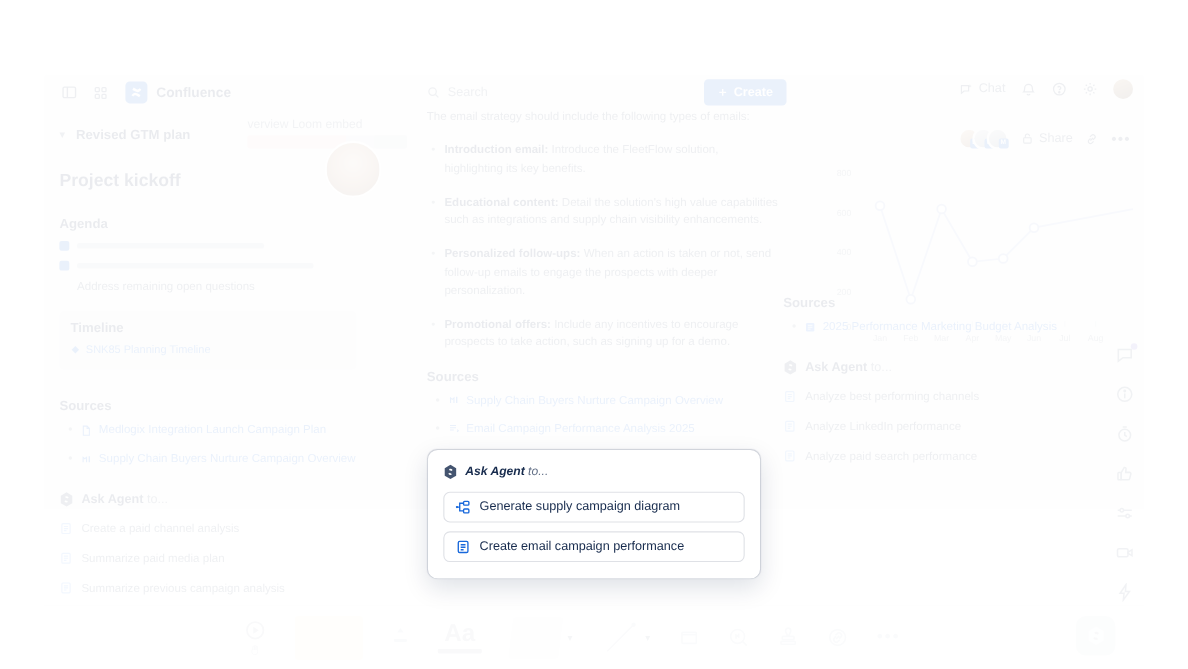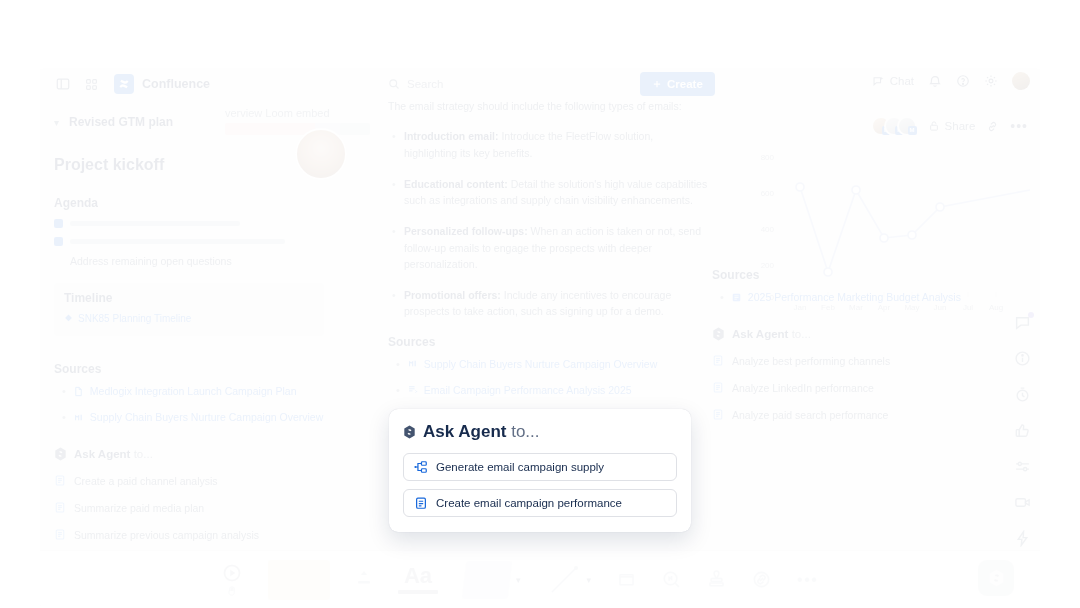--- a/index.html
+++ b/index.html
@@ -246,21 +246,21 @@
     width: 302px;
     background: #ffffff;
     border-radius: 9px;
     box-shadow: 0 8px 22px rgba(9,30,66,0.13), 0 0 1px rgba(9,30,66,0.18);
     padding: 13px 14px 15px 14px;
   }
   .modal-hdr {
     display: flex; align-items: center; gap: 7px;
     margin-bottom: 11px;
   }
-  .modal-hdr-txt { font-size: 17px; color: #172b4d; font-weight: 700; }
+  .modal-hdr-txt { font-size: 11px; color: #172b4d; font-weight: 700; font-style: italic; }
   .modal-hdr-txt span { font-weight: 400; color: #626f86; }
   .modal-opt {
     display: flex; align-items: center; gap: 8px;
     border: 1px solid #dfe1e6;
     border-radius: 6px;
     padding: 6px 10px;
     margin-bottom: 8px;
     font-size: 11.5px; color: #172b4d;
     background: #fff;
     cursor: pointer;
@@ -679,21 +679,21 @@
       <span class="modal-hdr-txt"><b>Ask Agent</b><span> to...</span></span>
     </div>
 
     <div class="modal-opt">
       <svg class="opt-ico" viewBox="0 0 16 16" fill="none" stroke="#1868db" stroke-width="1.4">
         <rect x="8.5" y="2" width="5.5" height="4" rx="1"></rect>
         <rect x="8.5" y="10" width="5.5" height="4" rx="1"></rect>
         <path d="M1.5 8h3M4.5 8v-4h4M4.5 8v4h4"></path>
         <circle cx="1.6" cy="8" r="1.2" fill="#1868db" stroke="none"></circle>
       </svg>
-      <span>Generate email campaign supply</span>
+      <span>Generate supply campaign diagram</span>
     </div>
 
     <div class="modal-opt">
       <svg class="opt-ico" viewBox="0 0 16 16" fill="none" stroke="#1868db" stroke-width="1.4">
         <rect x="3" y="2.5" width="10" height="11.5" rx="1.4"></rect>
         <path d="M5.5 6h5M5.5 8.6h5M5.5 11.2h3"></path>
       </svg>
       <span>Create email campaign performance</span>
     </div>
   </div>

